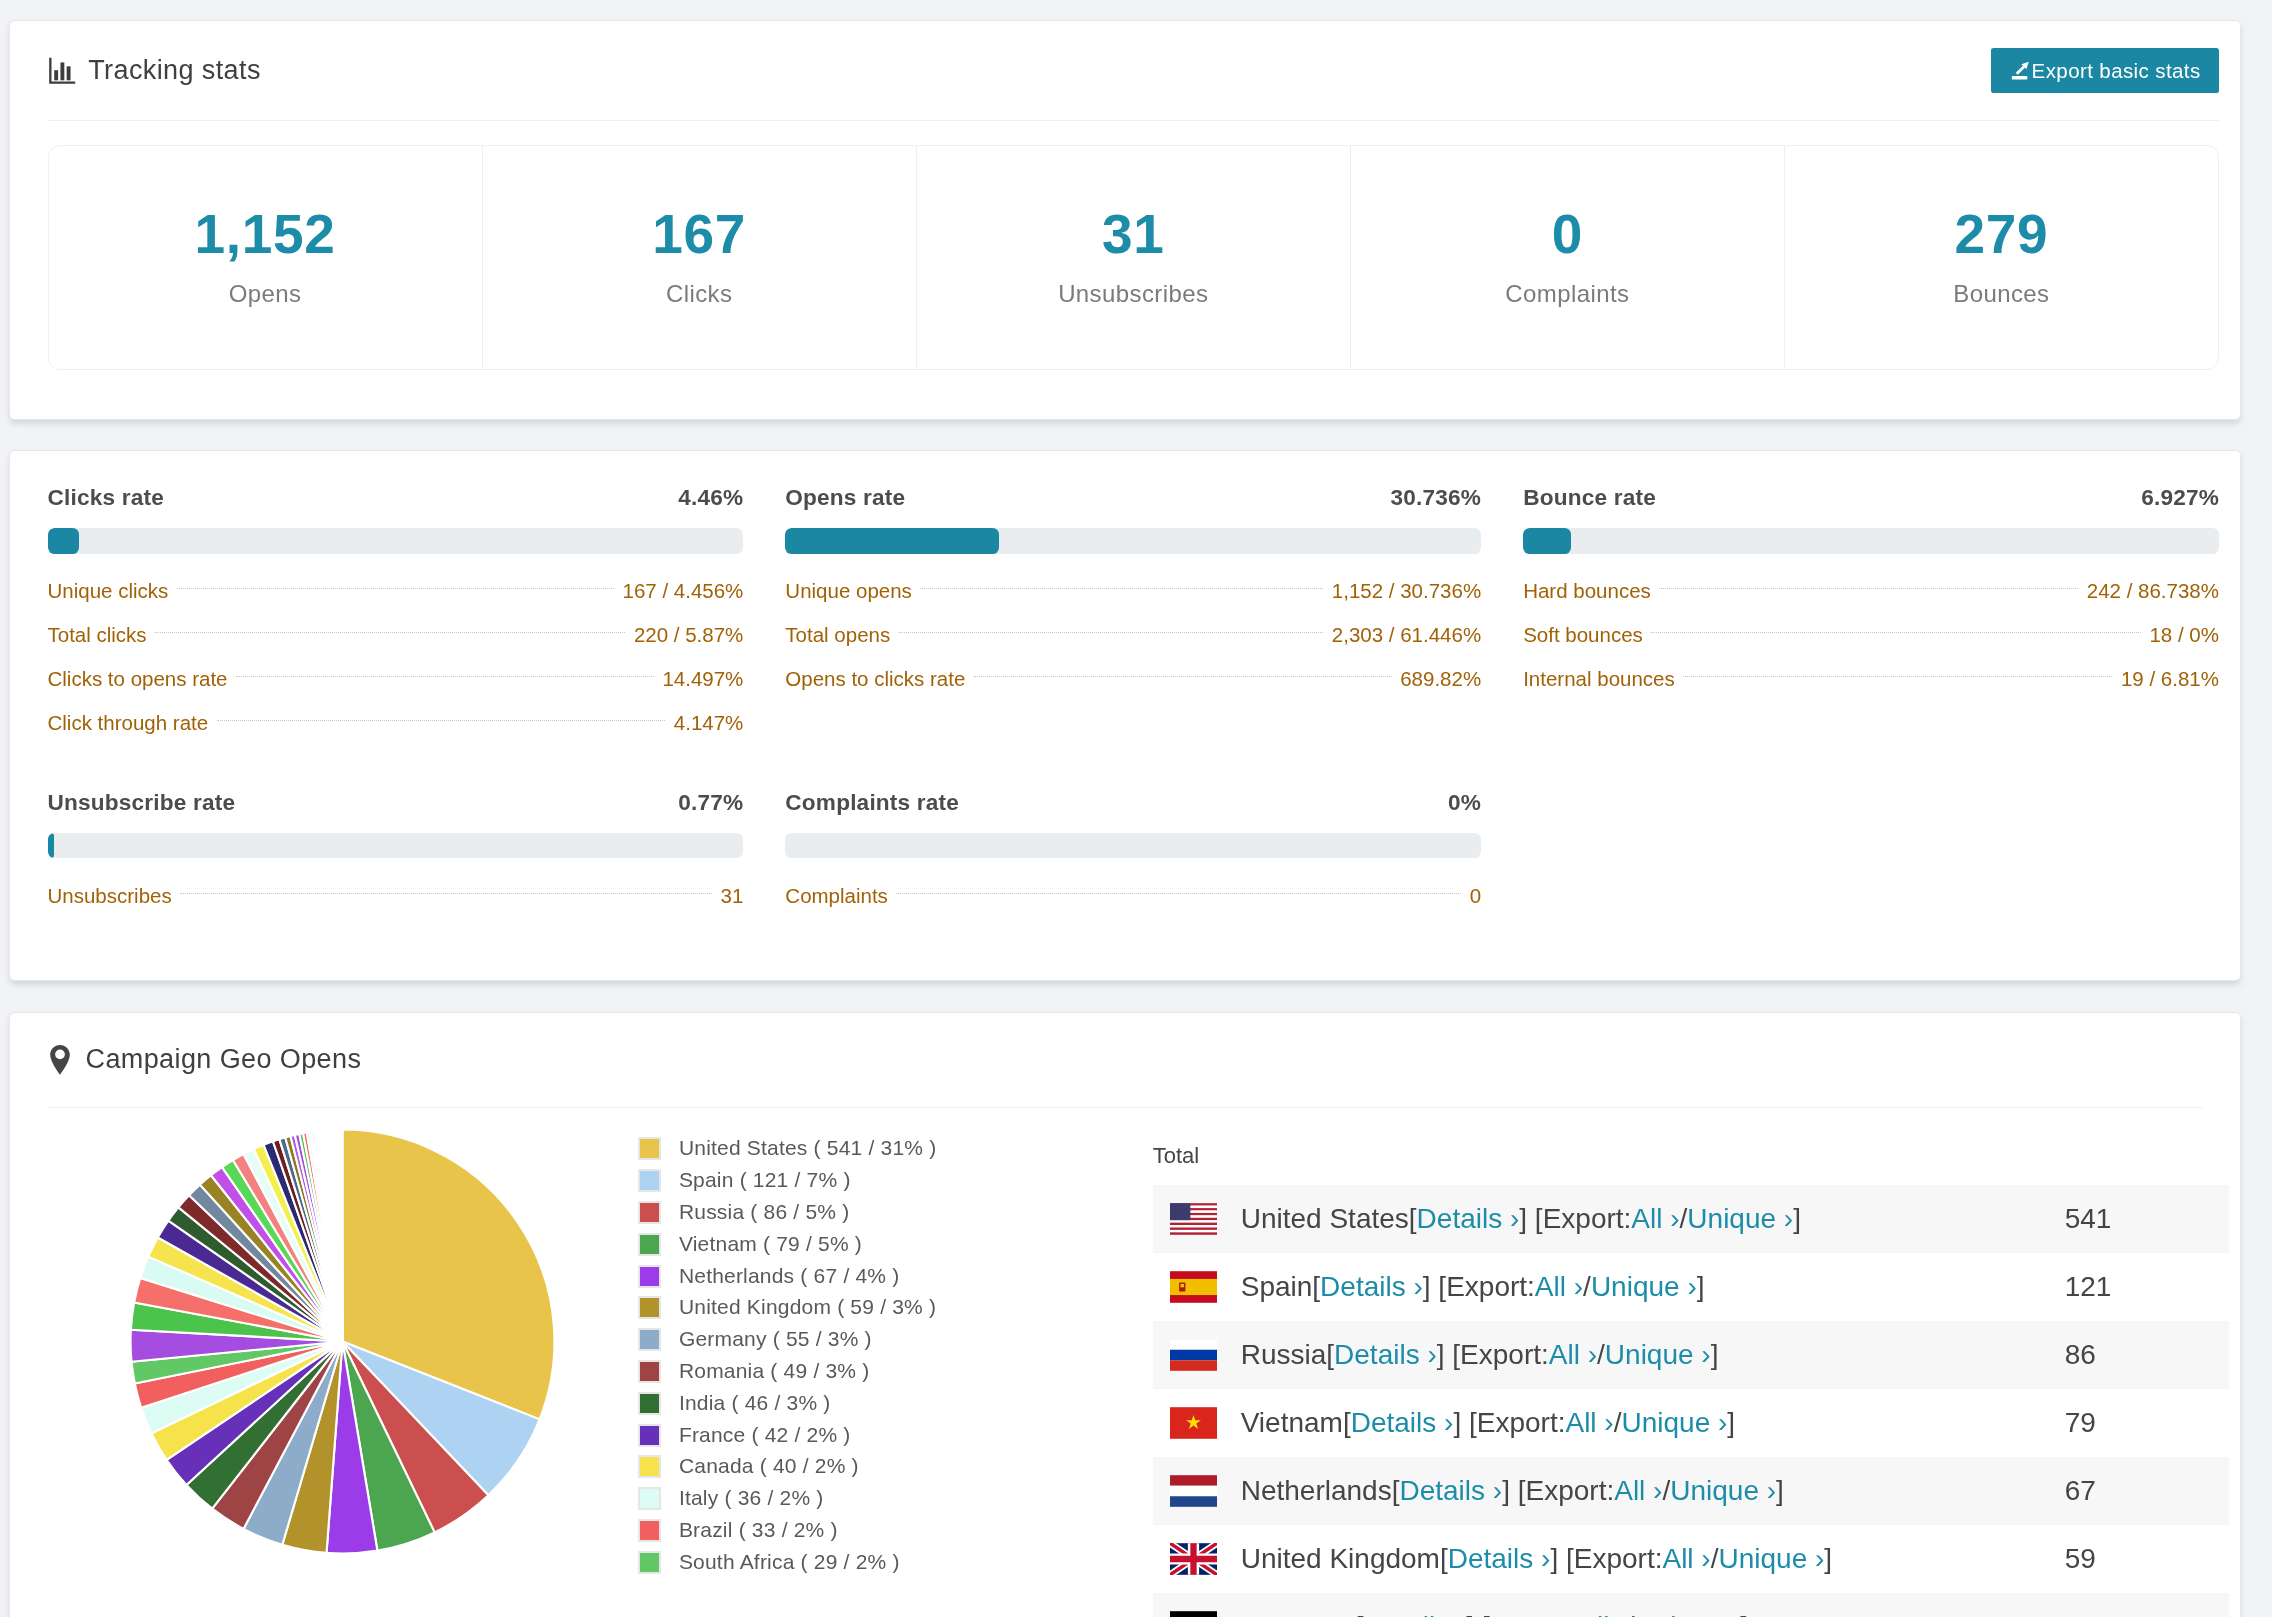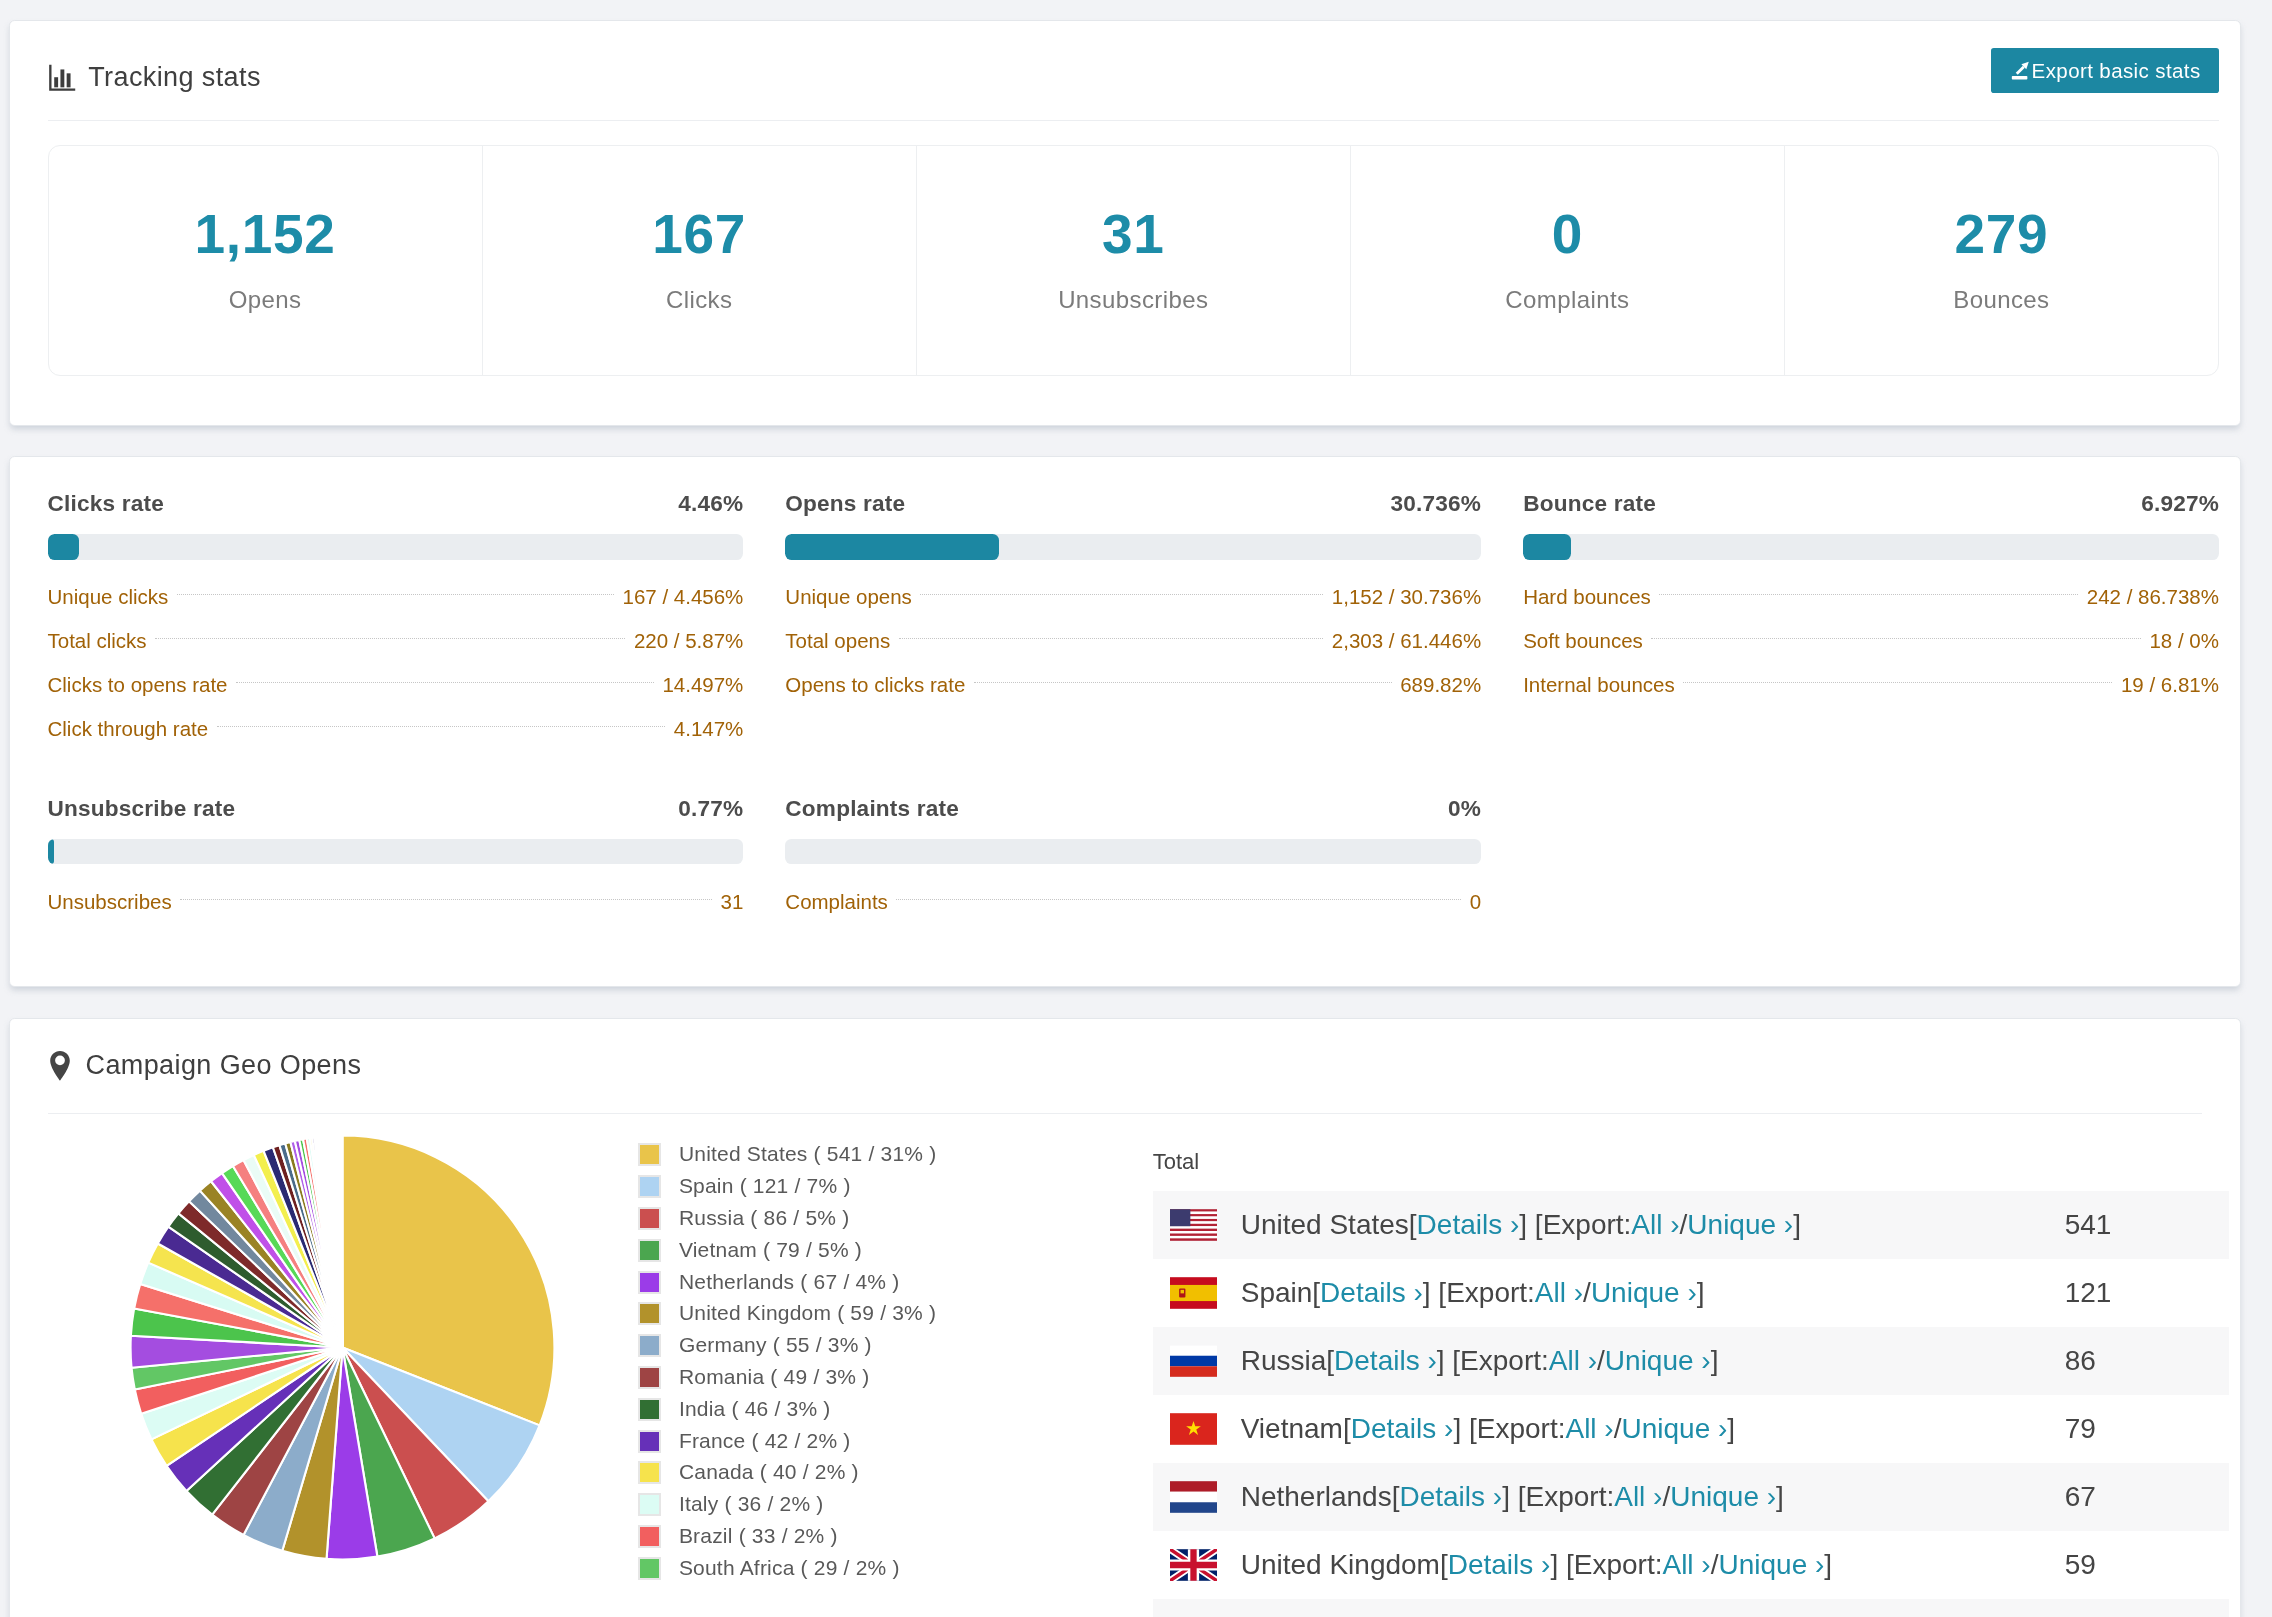--- a/index.html
+++ b/index.html
@@ -13,38 +13,38 @@
   .page{padding:20px 32px 0 8.5px;}
   .card{
     background:#fff;
     border:0.7px solid #e4e7eb;
     border-radius:5.6px;
     box-shadow:0 4.2px 6.4px -1.4px rgba(160,170,185,.45);
   }
   
   .card-tracking{margin-bottom:30px;padding:0 21px 49px 38px;}
   .card-head{
-    display:flex;align-items:flex-end;justify-content:space-between;
+    display:flex;align-items:center;justify-content:space-between;
     padding:27px 0;border-bottom:1.4px solid #eceef1;
   }
   .card-title{display:flex;align-items:center;font-size:27px;color:#3f3f3f;letter-spacing:0.4px;}
   .card-title .t-icon{margin-right:12.7px;display:inline-flex;}
   .btn-export{
     display:inline-flex;align-items:center;
     background:#1c87a2;color:#fff;border:none;border-radius:2.8px;
     font-size:20.5px;font-family:inherit;padding:10.6px 18.4px;cursor:pointer;letter-spacing:0.4px;
   }
   .stats-summary{
     display:flex;margin-top:24px;
     border:1.4px solid #edeff1;border-radius:12px;overflow:hidden;background:#fff;
   }
   .stat{flex:1;text-align:center;padding:56px 0 61px;border-right:1.4px solid #edeff1;}
   .stat:last-child{border-right:none;}
   .stat-value{font-size:55px;font-weight:bold;color:#1d8ca8;letter-spacing:0.7px;}
-  .stat-label{font-size:24px;color:#7b7b7b;margin-top:20px;letter-spacing:0.4px;}
+  .stat-label{font-size:24px;color:#7b7b7b;margin-top:14px;letter-spacing:0.4px;}
   
   .card-rates{margin-bottom:31px;padding:34px 21px 62px 38px;}
   .rates-grid{display:grid;grid-template-columns:repeat(3,1fr);column-gap:42px;row-gap:45px;}
   .rate-head{display:flex;justify-content:space-between;align-items:baseline;margin-bottom:17px;}
   .rate-title,.rate-value{font-size:22.6px;font-weight:bold;color:#4c4c4c;letter-spacing:0.2px;}
   .rate-bar{height:25.4px;background:#eaedf0;border-radius:6.4px;overflow:hidden;}
   .rate-fill{height:100%;background:#1c87a2;border-radius:6.4px;}
   .rate-rows{margin-top:15.5px;}
   .rate-row{display:flex;align-items:center;padding:10px 0;font-size:20.5px;color:#a16207;}
   .rate-leader{flex:1;border-bottom:1.4px dotted #c6c6c6;margin:0 8.5px 5px;}

